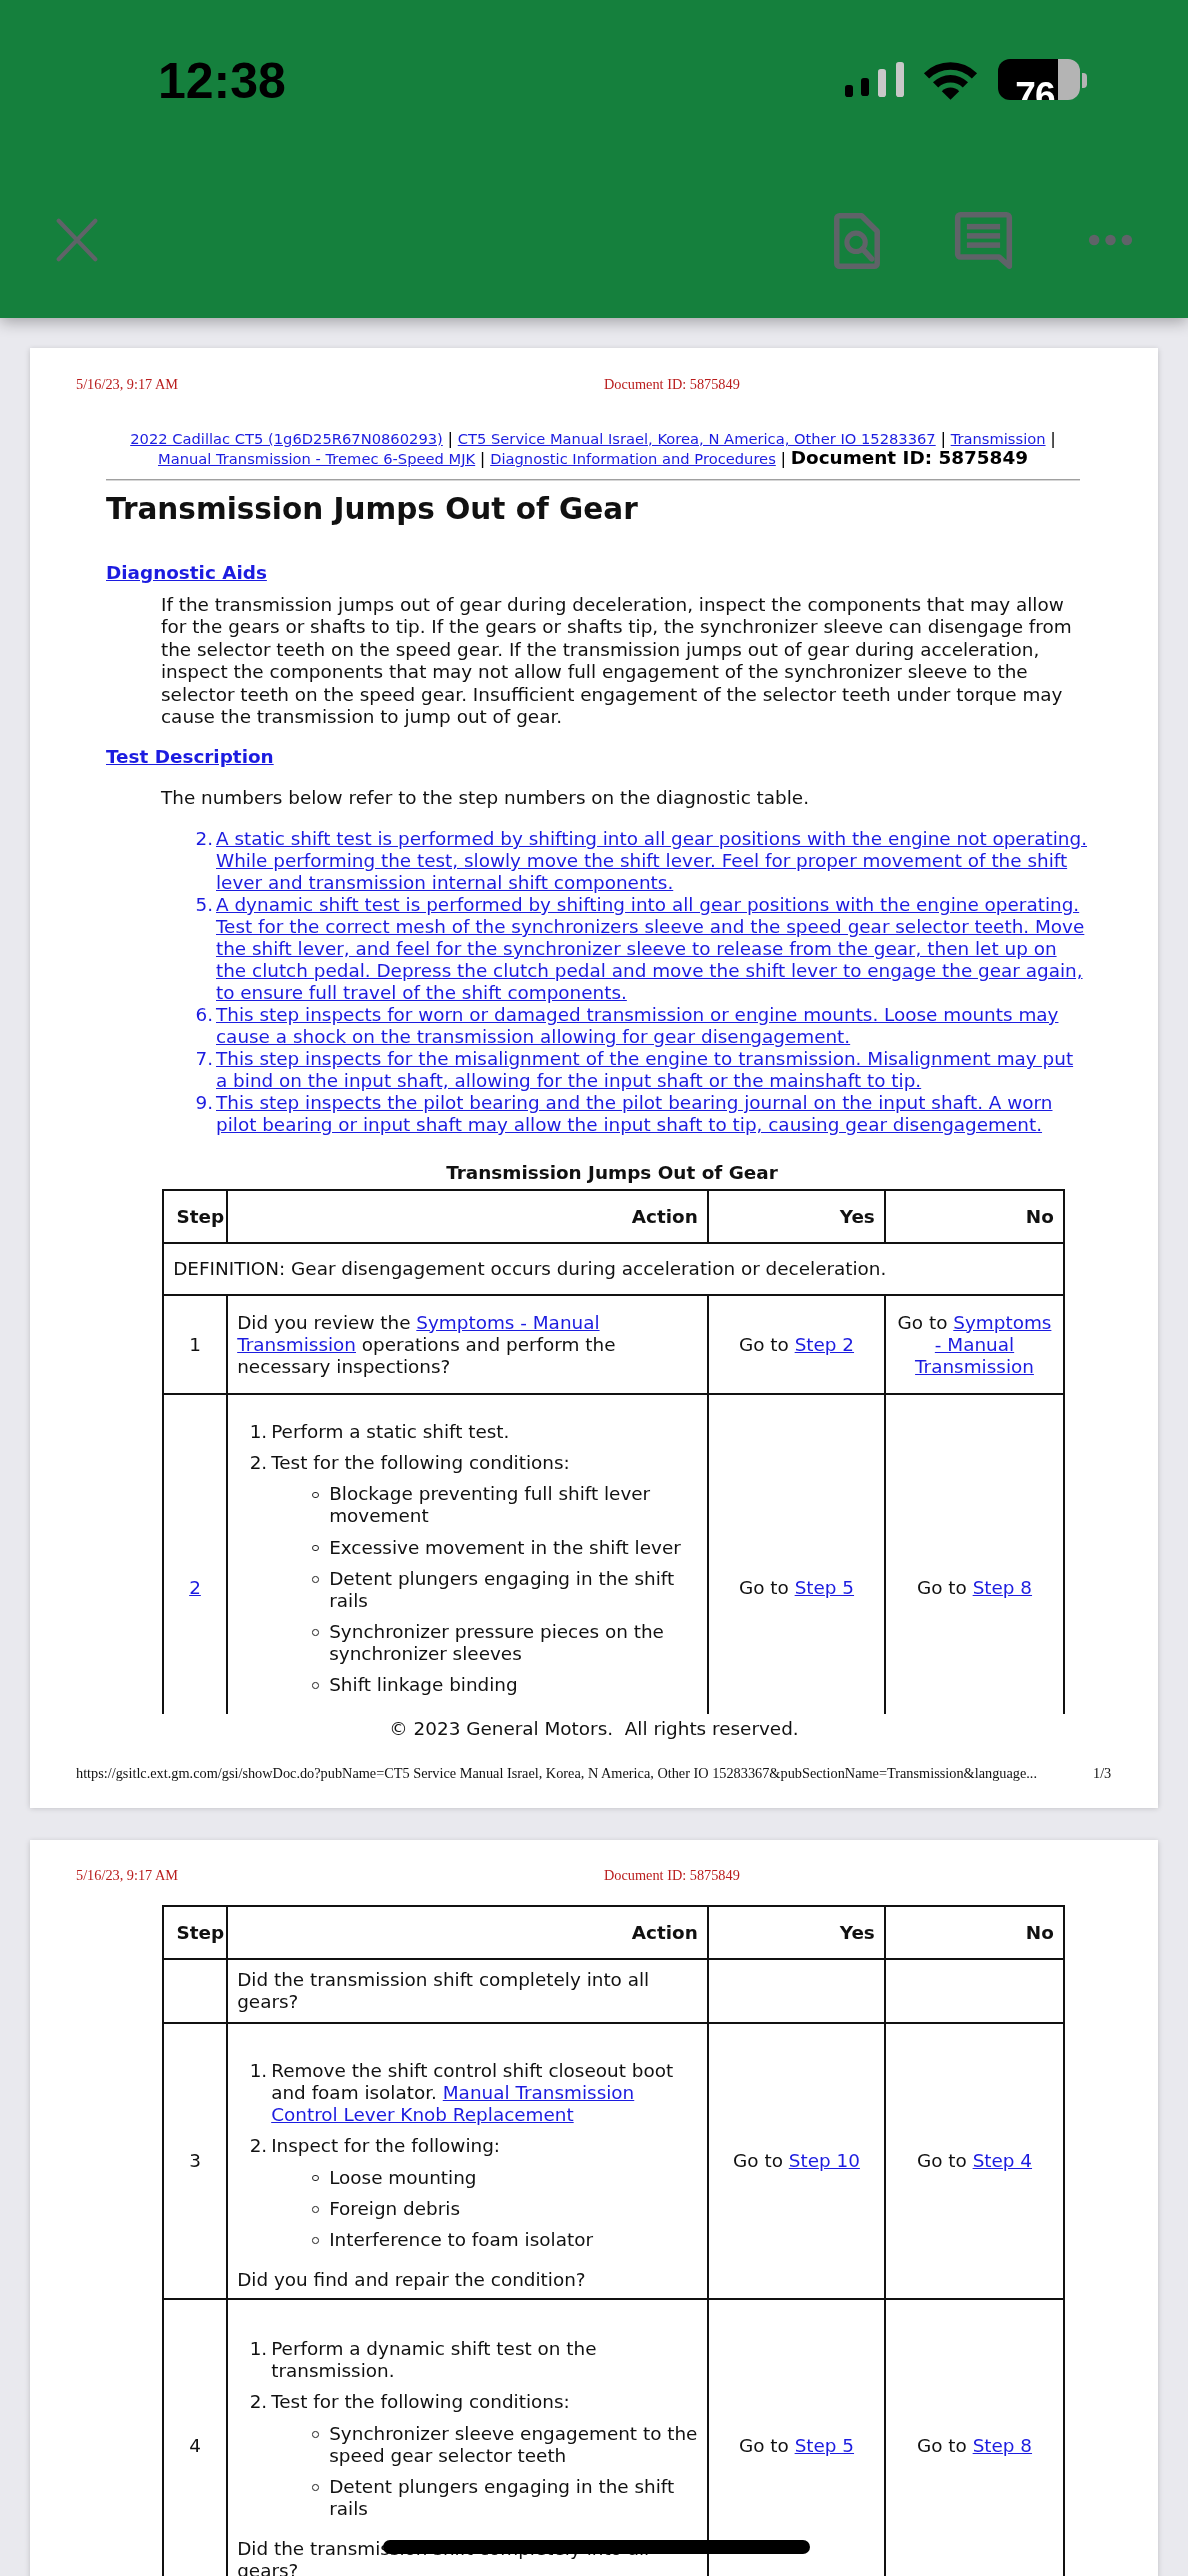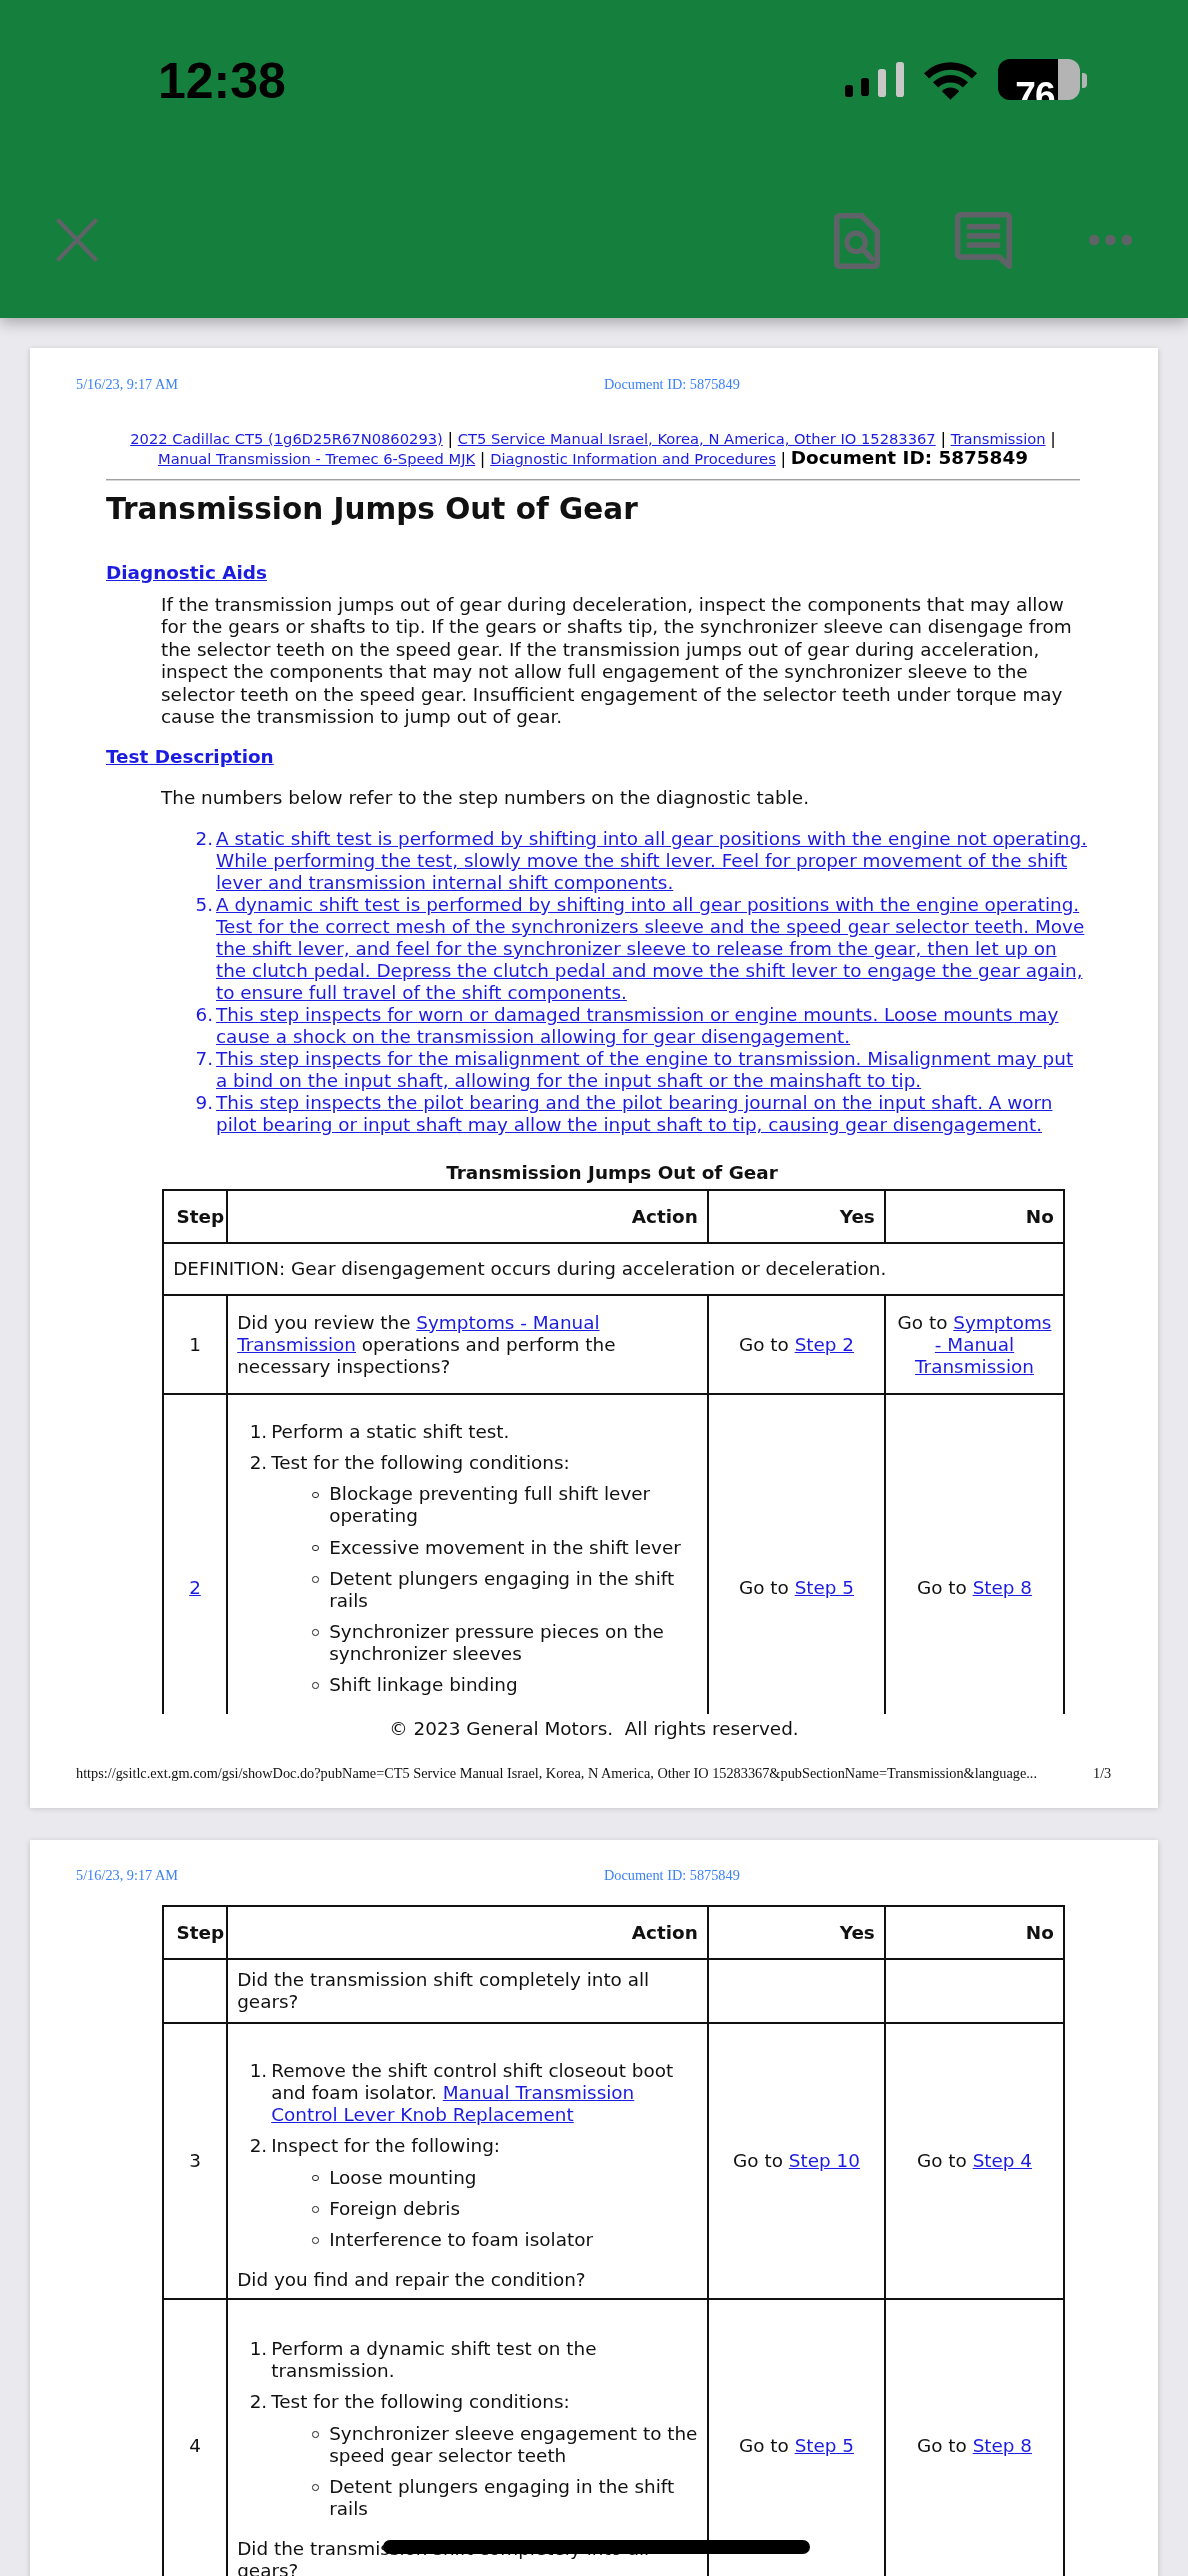--- a/index.html
+++ b/index.html
@@ -46,21 +46,21 @@
   .nav-more { position:absolute; left:1083px; top:230px; }
 
   
   .page {
     position:absolute; left:30px; width:1128px; background:#fff;
     box-shadow:0 0.9px 5.5px rgba(0,0,0,0.18); overflow:hidden;
   }
   .page1 { top:348px; height:1460px; }
   .page2 { top:1840px; height:765px; }
   .abs { position:absolute; }
-  .print-hdr { font:14.3px/16.6px "Liberation Serif", serif; color:#3b82f6; white-space:nowrap; }
+  .print-hdr { font:14.3px/16.6px "Liberation Serif", serif; color:#b91c1c; white-space:nowrap; }
   .crumbs {
     left:76px; top:81px; width:974px; text-align:center;
     font-size:14.7px; line-height:19.3px;
   }
   .crumbs .sep { color:#000; font-size:16.6px; }
   .crumbs .docid { font-weight:bold; font-size:18.4px; color:#000; }
   .rule { left:76px; top:131px; width:974px; height:0; border-top:1.8px solid #a0a0a0; border-bottom:0.9px solid #d6d6d6; }
   .doc-title { left:76px; top:143px; font-weight:bold; font-size:29.5px; line-height:37px; white-space:nowrap; }
   .sec-head { left:76px; font-weight:bold; font-size:18.4px; line-height:22px; }
   .body-text { font-size:18.4px; line-height:22.4px; }
@@ -230,21 +230,21 @@
         <td class="top" style="padding-top:26px;padding-bottom:74px;">
           <div class="steps">
             <div class="st">
               <span class="st-num">1.</span>
               <span>Perform a static shift test.</span>
             </div>
             <div class="st">
               <span class="st-num">2.</span>
               <span>Test for the following conditions:</span>
               <div class="bl">
-                <div class="bi"><span class="bm"></span><span>Blockage preventing full shift lever operating</span></div>
+                <div class="bi"><span class="bm"></span><span>Blockage preventing full shift lever movement</span></div>
                 <div class="bi"><span class="bm"></span><span>Excessive movement in the shift lever</span></div>
                 <div class="bi"><span class="bm"></span><span>Detent plungers engaging in the shift rails</span></div>
                 <div class="bi"><span class="bm"></span><span>Synchronizer pressure pieces on the synchronizer sleeves</span></div>
                 <div class="bi"><span class="bm"></span><span>Shift linkage binding</span></div>
               </div>
             </div>
           </div>
         </td>
         <td class="c top" style="padding-top:11px;"><span>Go to </span><a href="#">Step 5</a></td>
         <td class="c top" style="padding-top:11px;"><span>Go to </span><a href="#">Step 8</a></td>

